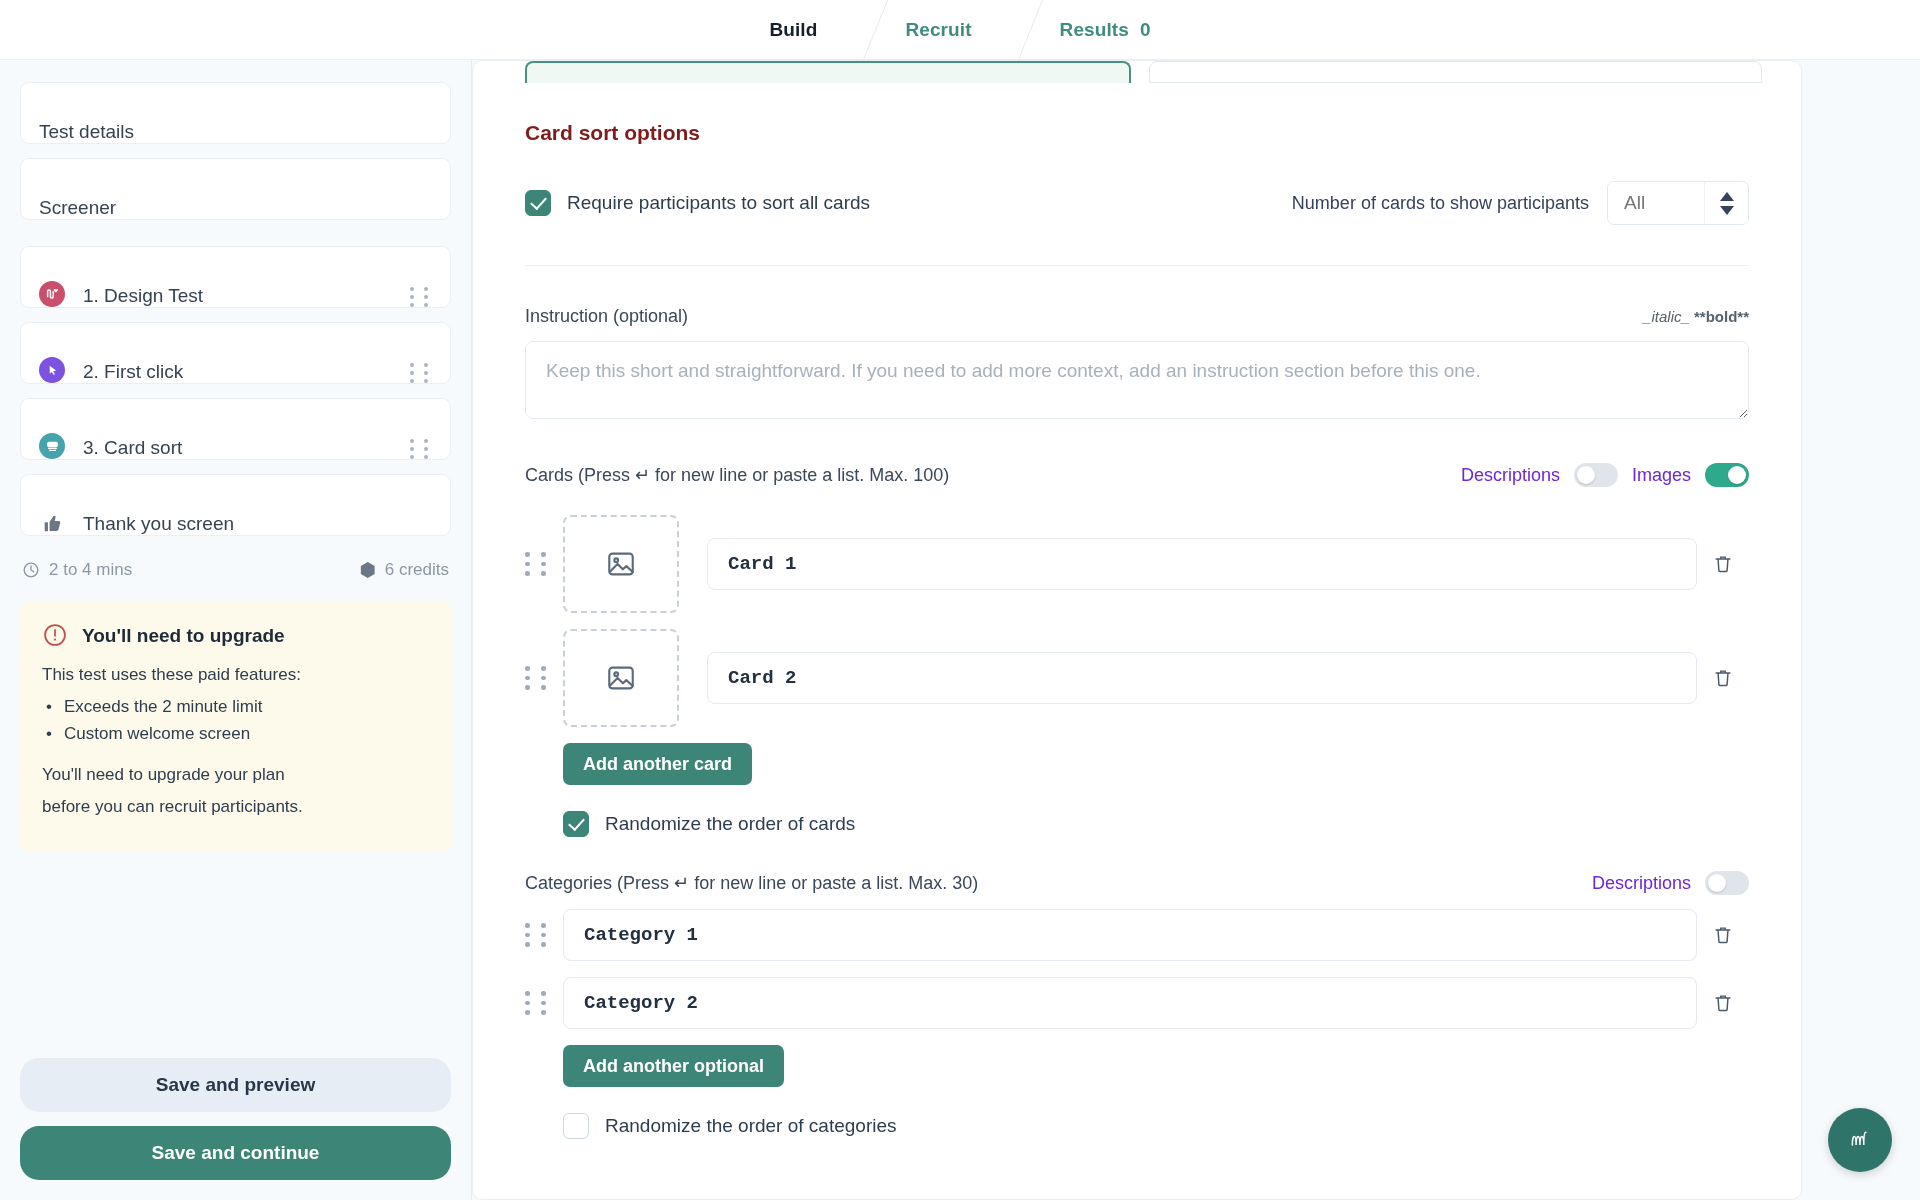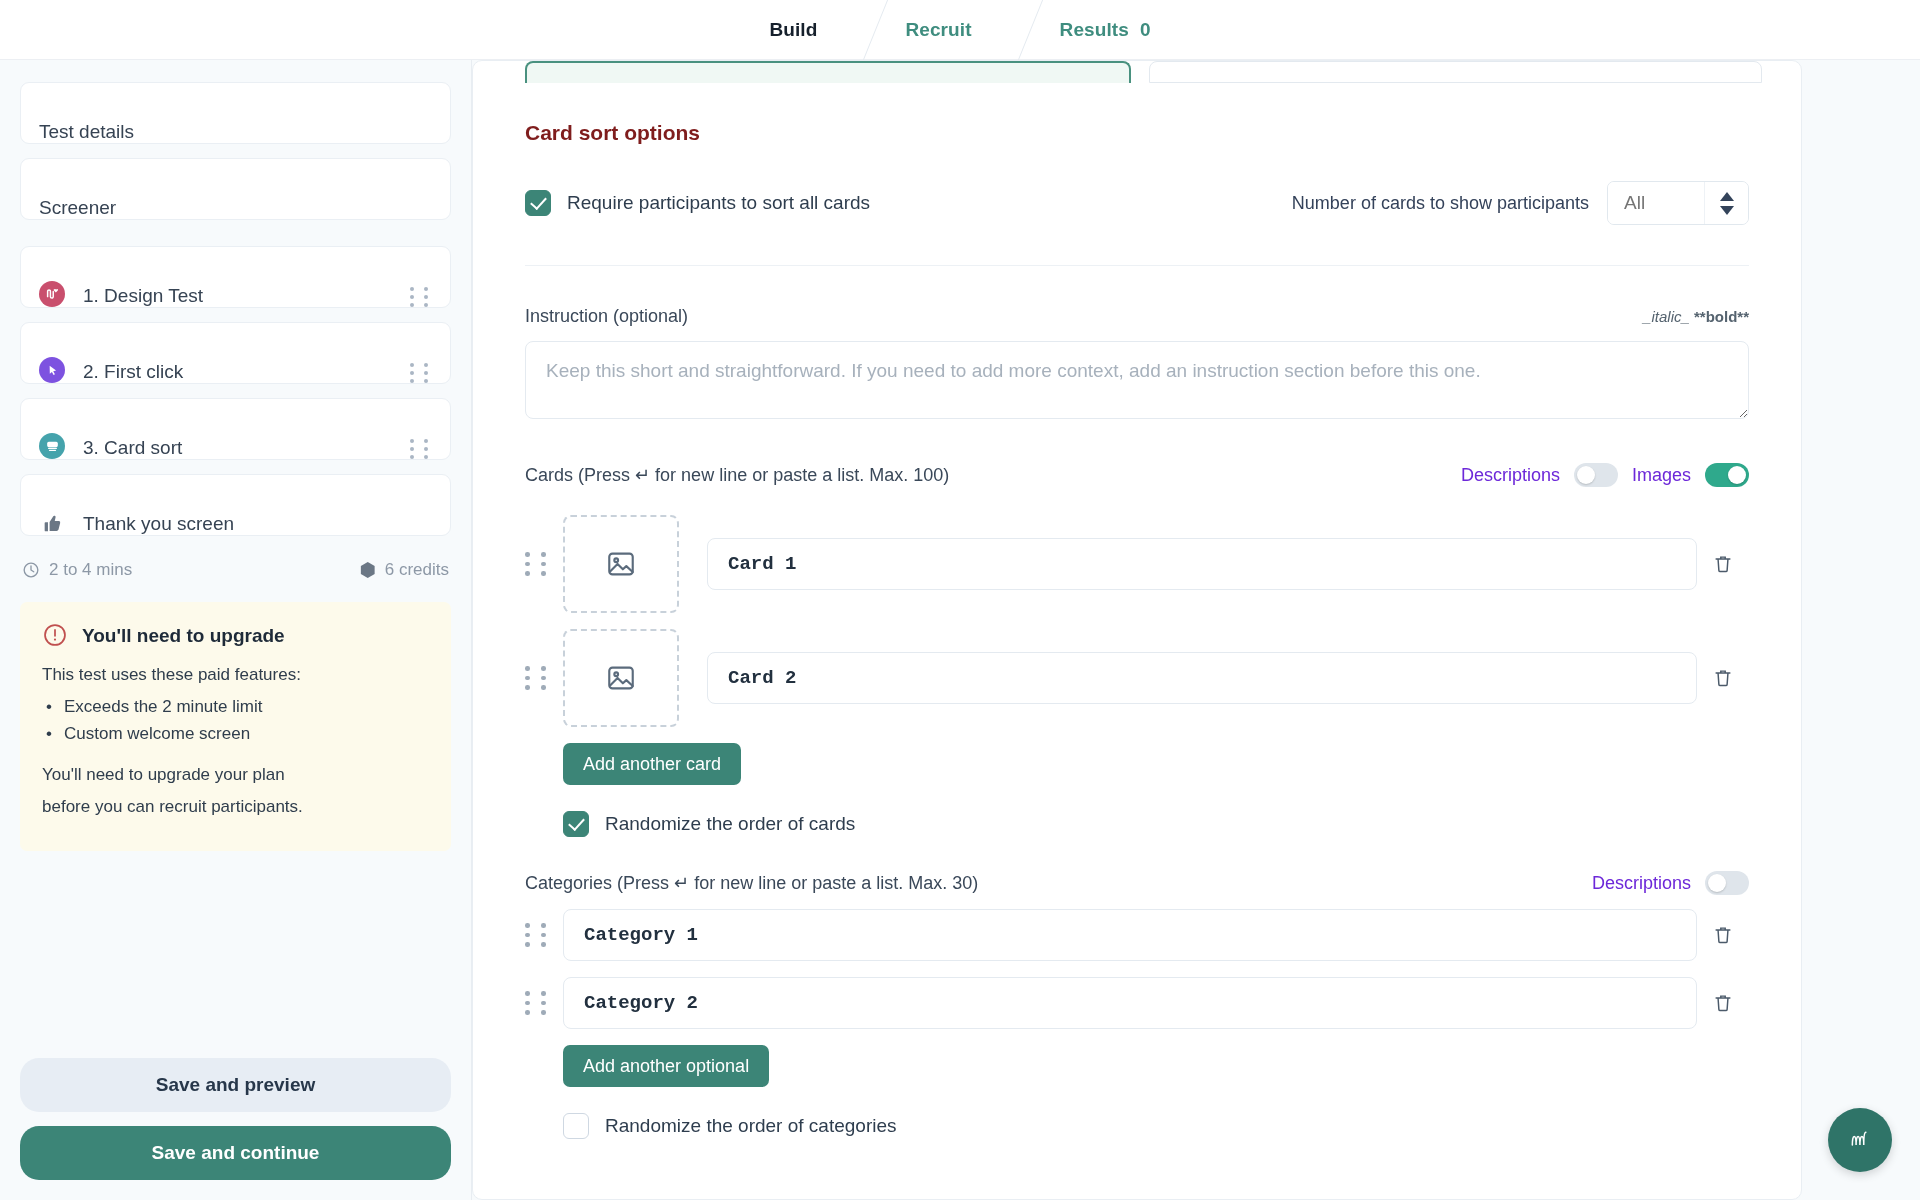--- a/index.html
+++ b/index.html
@@ -159,21 +159,21 @@
     display: flex; align-items: center; justify-content: center; margin-right: 28px; flex: 0 0 116px; cursor: pointer;
   }
   .txtin {
     flex: 1 1 auto; height: 52px; border: 1px solid #e4eaf0; border-radius: 8px;
     padding: 0 20px; font-size: 19px; font-weight: 700; color: #22303f; font-family: Liberation Mono, monospace; outline: none; background: #fff;
   }
   .trash { width: 52px; flex: 0 0 52px; display: flex; align-items: center; justify-content: center; cursor: pointer; }
 
   .addbtn {
     background: #3c8577; color: #fff; border: none; border-radius: 7px;
-    height: 42px; padding: 0 20px; font-size: 18px; font-weight: 400; font-family: inherit; cursor: pointer;
+    height: 42px; padding: 0 20px; font-size: 18px; font-weight: 700; font-family: inherit; cursor: pointer;
   }
 
   .fab {
     position: absolute; right: 28px; bottom: 28px;
     width: 64px; height: 64px; border-radius: 50%; background: #2f7468;
     display: flex; align-items: center; justify-content: center; cursor: pointer;
     box-shadow: 0 3px 10px rgba(0,0,0,.16); z-index: 20;
   }
 </style>
 </head>

